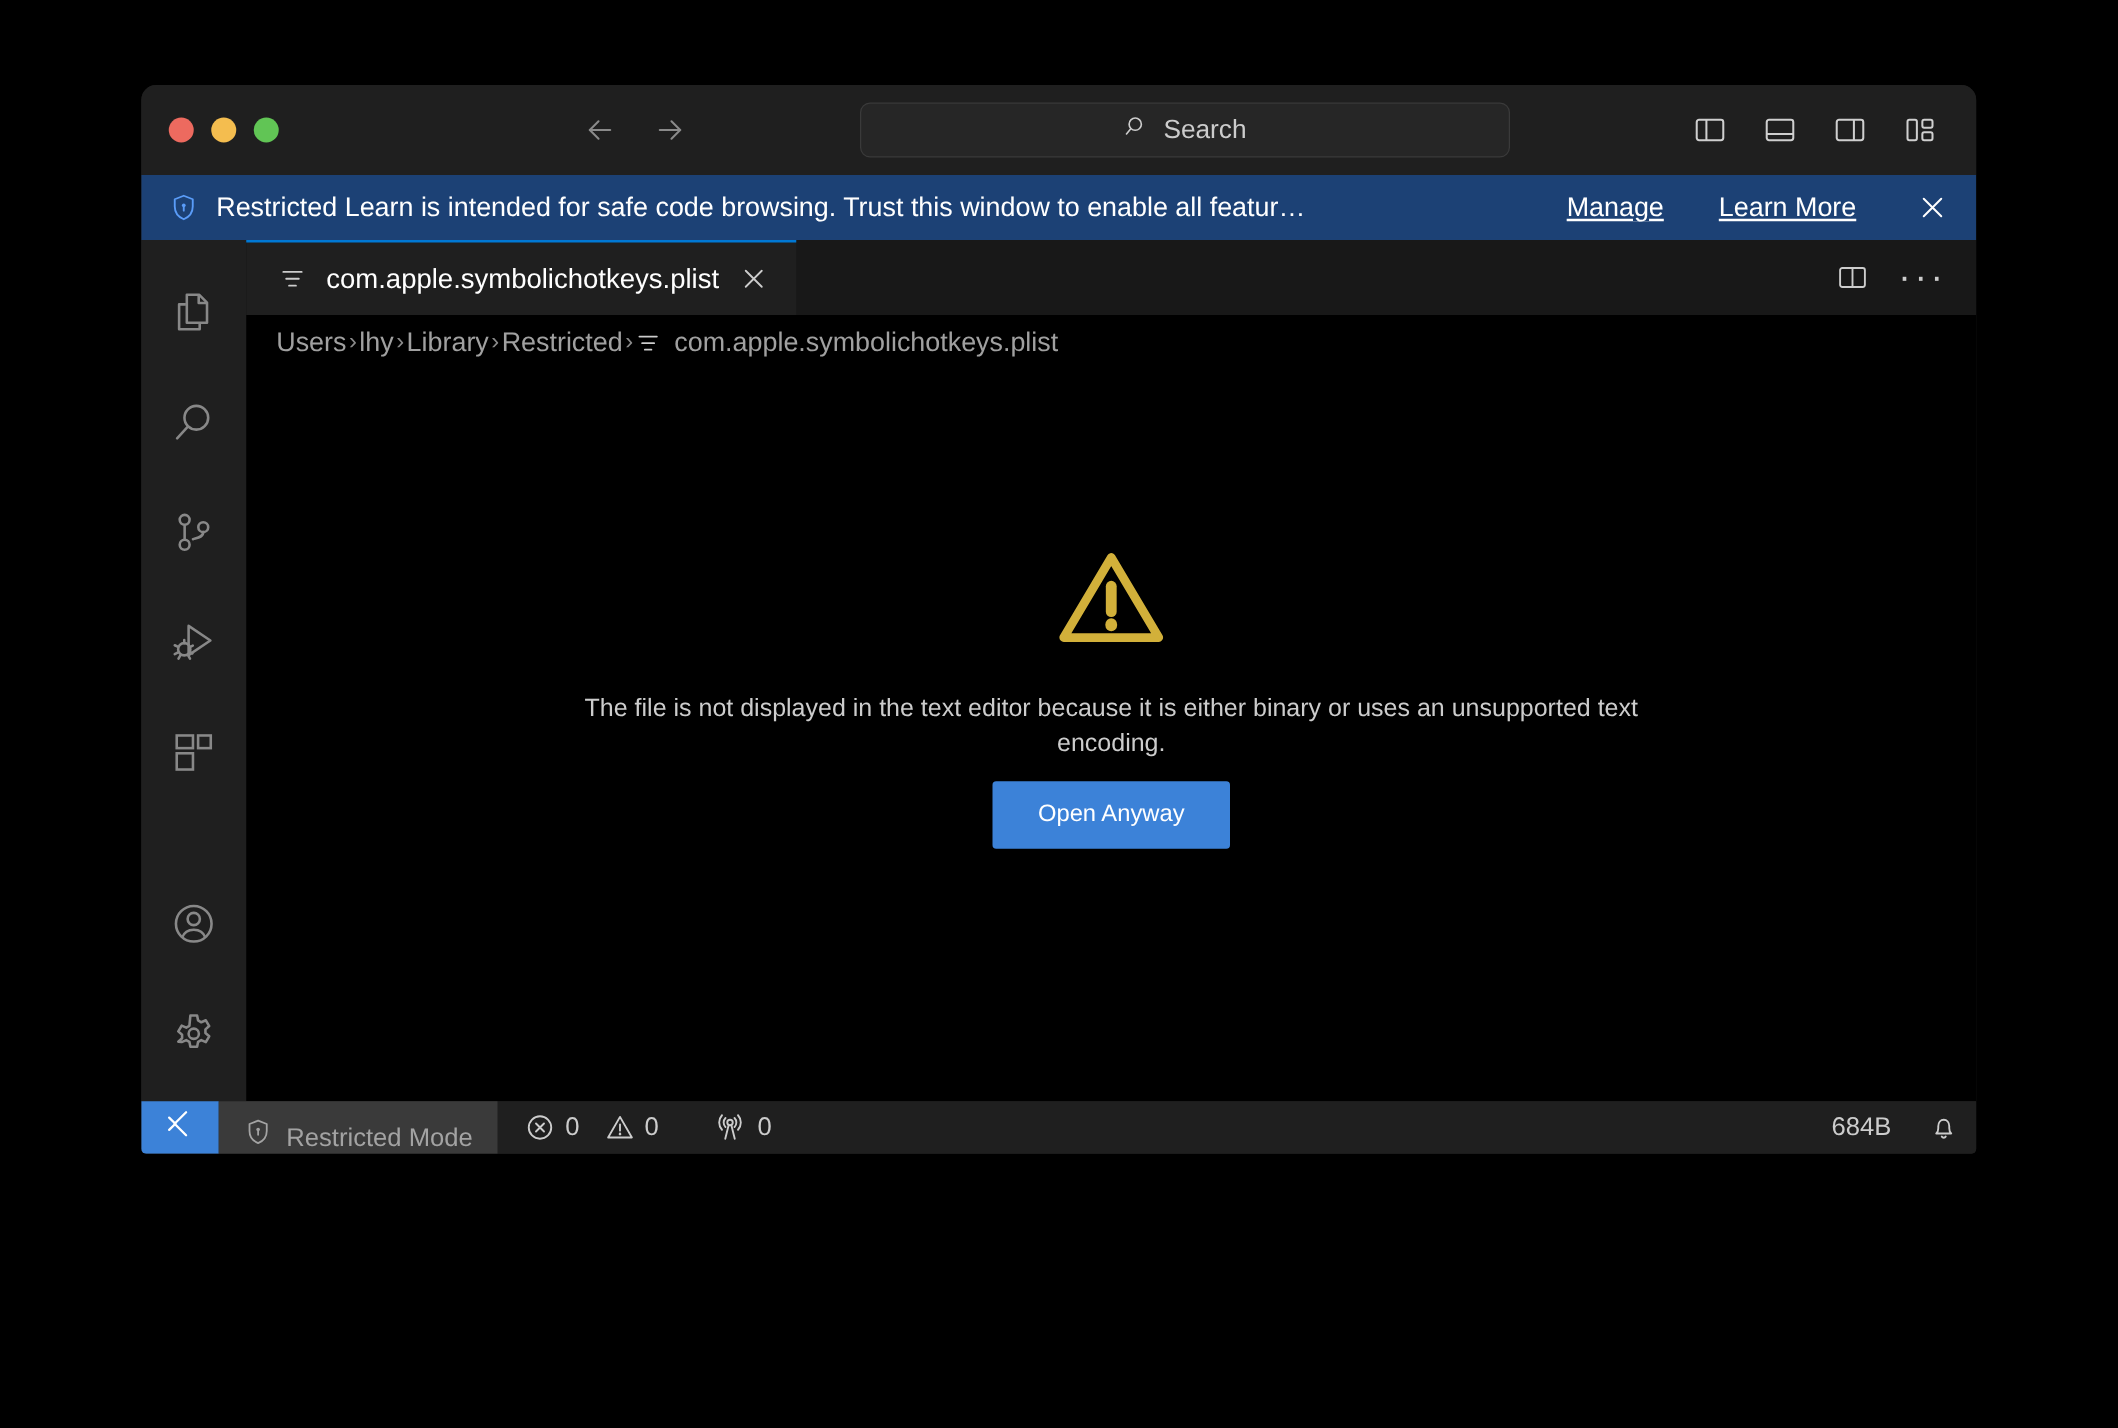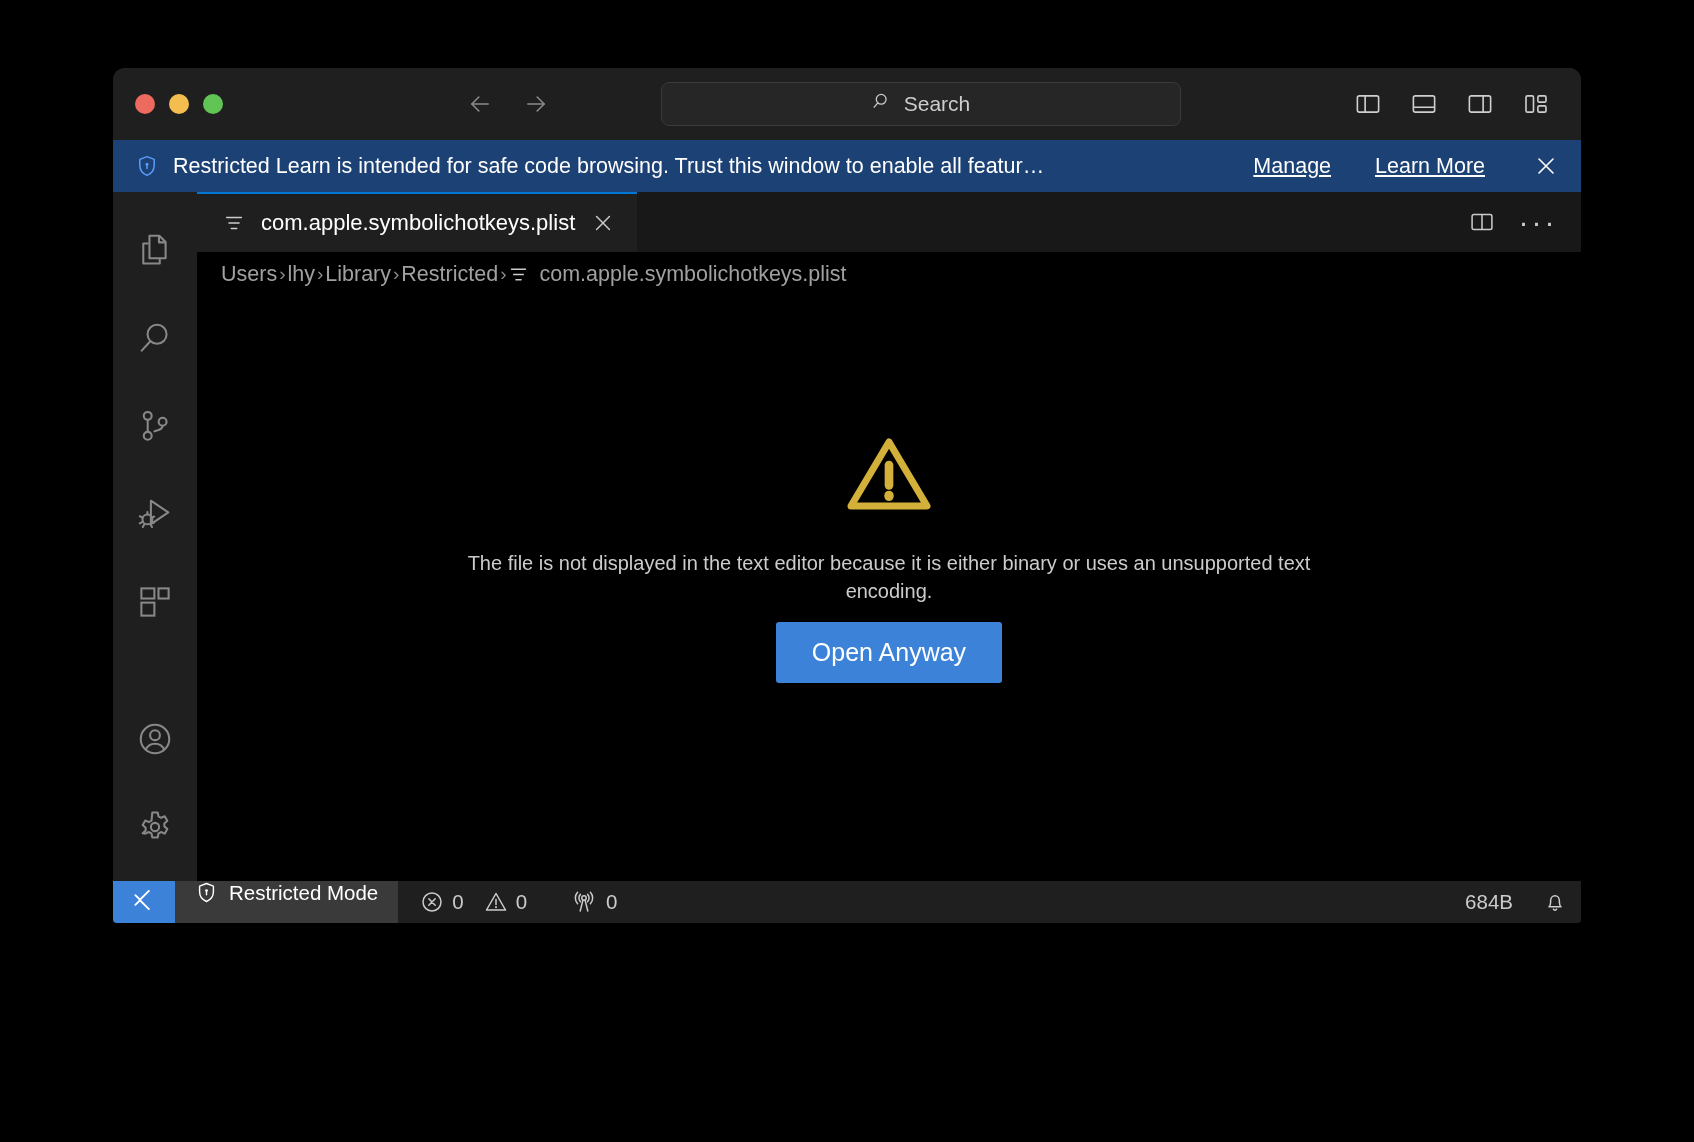--- a/index.html
+++ b/index.html
@@ -33,21 +33,21 @@
   .dot.green { background: #61c555; }
 
   .navbtns { display: flex; gap: 26px; margin-left: 242px; }
   .navbtn {
     width: 30px; height: 30px; color: #8a8a8a;
     display: flex; align-items: center; justify-content: center;
   }
   .navbtn svg { width: 28px; height: 28px; }
 
   .searchwrap {
-    position: absolute; left: 548px; width: 520px;
+    position: absolute; left: 575px; width: 520px;
     height: 44px;
   }
   .searchbox {
     width: 100%; height: 44px;
     background: #262626;
     border: 1px solid #3a3a3a;
     border-radius: 8px;
     display: flex; align-items: center; justify-content: center;
     gap: 11px;
     color: #cccccc; font-size: 21px;
@@ -153,40 +153,40 @@
   .warn-icon svg { width: 90px; height: 80px; display:block; }
   .msg {
     color: #cccccc; font-size: 20px; line-height: 1.38;
     text-align: center; max-width: 900px;
   }
   .openbtn {
     margin-top: 16px;
     background: #3c82d8; color: #ffffff;
     border: none; border-radius: 3px;
     font-family: "Liberation Sans", sans-serif;
-    font-size: 25px;
+    font-size: 19px;
     padding: 16px 36px;
     cursor: pointer;
   }
 
   
   .statusbar {
     height: 42px; flex: 0 0 42px;
     background: #1f1f1f;
     display: flex; align-items: stretch;
     color: #cccccc; font-size: 20.5px;
   }
   .sb-remote {
     width: 62px; background: #3c82d8; color: #fff;
     display: flex; align-items: center; justify-content: center;
   }
   .sb-remote svg { width: 26px; height: 26px; }
   .sb-trust {
-    background: #3a3a3a; color: #ffffff;
-    display: flex; align-items: flex-start; gap: 11px;
+    background: #3a3a3a; color: #a3a3a3;
+    display: flex; align-items: flex-end; gap: 11px;
     padding: 0 20px;
   }
   .sb-trust svg { width: 23px; height: 23px; }
   .sb-prob {
     display: flex; align-items: center; gap: 8px;
     padding: 0 18px 0 22px;
   }
   .sb-prob .pair { display: flex; align-items: center; gap: 8px; margin-right: 12px; }
   .sb-prob svg { width: 24px; height: 24px; display:block; }
   .sb-ports { display: flex; align-items: center; gap: 9px; padding: 0 14px; }

